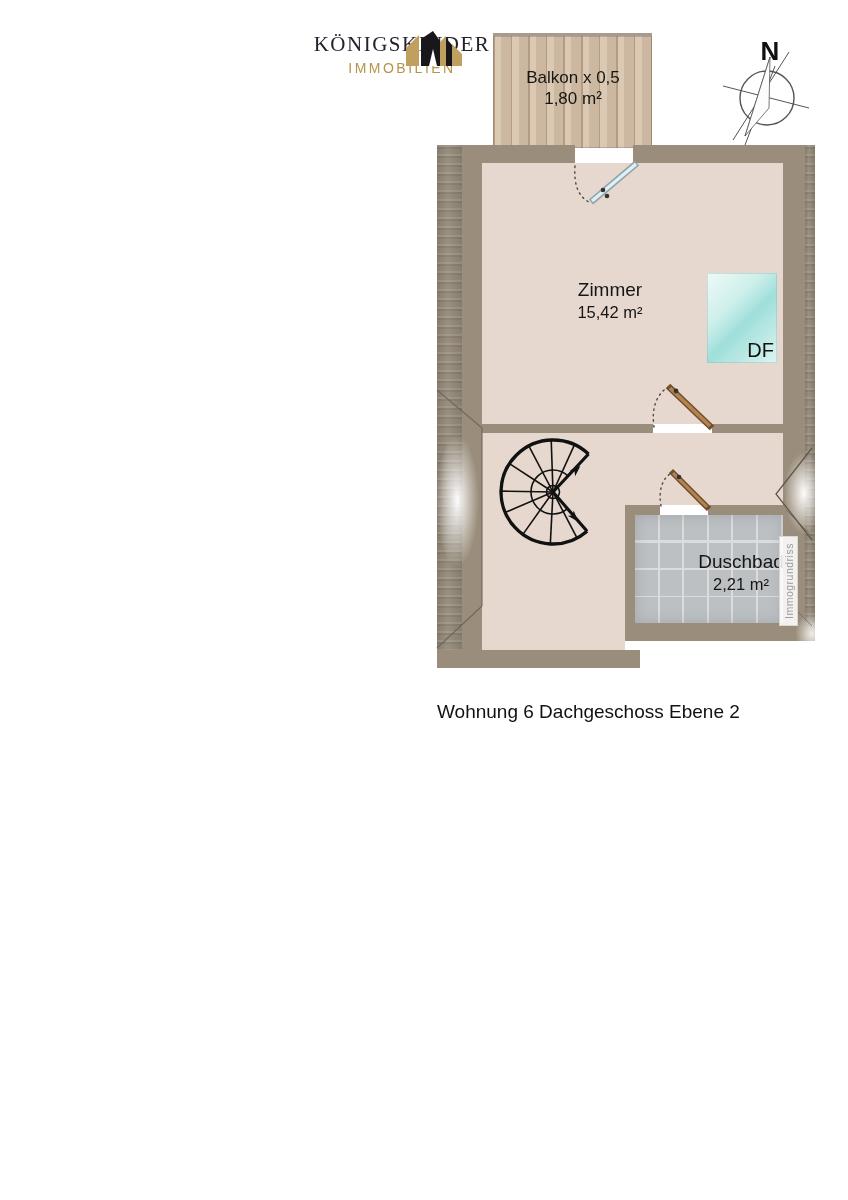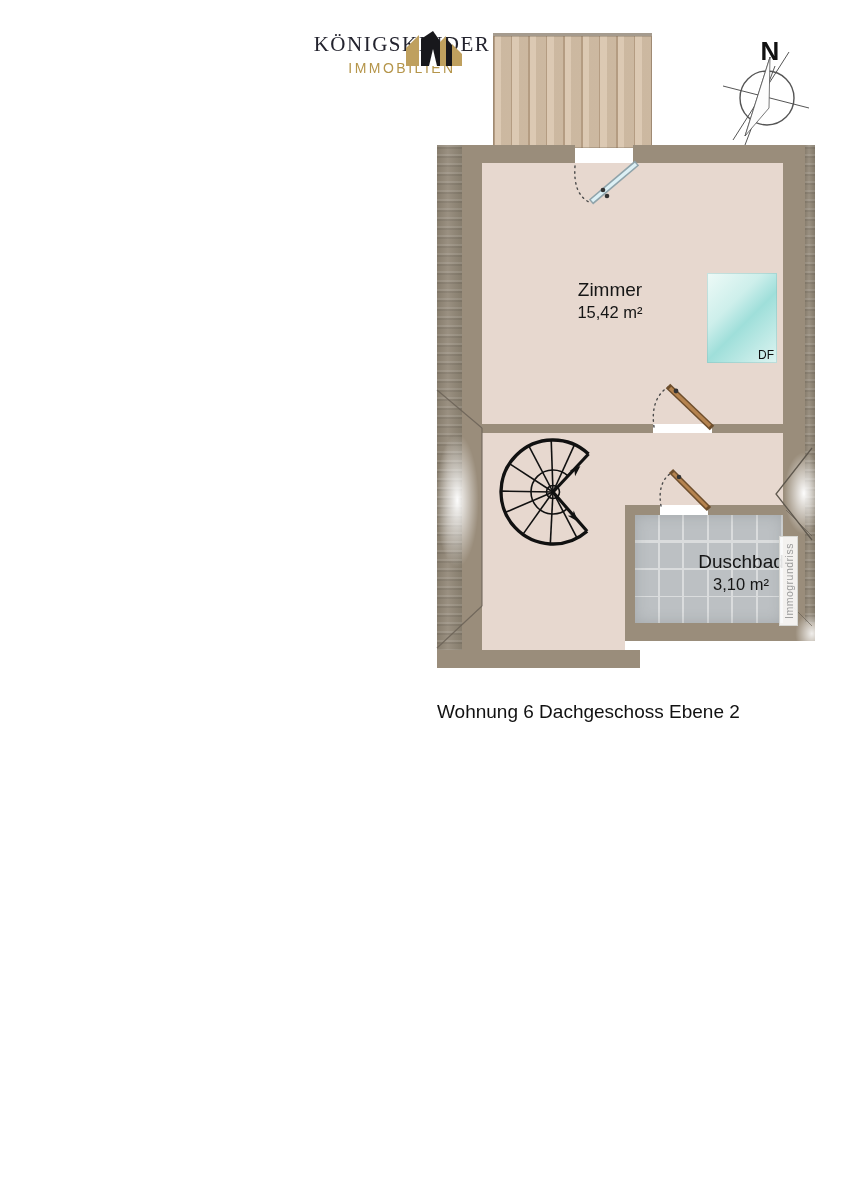--- a/index.html
+++ b/index.html
@@ -28,21 +28,21 @@
 
   .tiles{position:absolute;background:
       repeating-linear-gradient(to right,rgba(0,0,0,0) 0 22.6px,var(--grout) 22.6px 24.6px),
       repeating-linear-gradient(to bottom,rgba(0,0,0,0) 0 25.5px,var(--grout) 25.5px 27.5px),
       var(--tile);
       box-shadow:inset 0 0 14px rgba(90,95,100,.25);}
 
   .skylight{position:absolute;background:
       linear-gradient(135deg,#eefaf7 0%,#cdefeb 35%,#9fdfda 55%,#def4f1 100%);
       box-shadow:inset 0 0 0 1px rgba(130,180,178,.35);}
-  .skylight-label{position:absolute;right:3px;bottom:1px;font-size:12px;color:#111;}
+  .skylight-label{position:absolute;right:3px;bottom:1px;font-size:20px;color:#111;}
 
   .room-label{position:absolute;text-align:center;color:#161616;line-height:1.2;}
   .room-name{font-size:19px;}
   .room-area{font-size:16.5px;margin-top:1px;}
 
   .caption{position:absolute;left:437px;top:701px;font-size:19px;color:#111;white-space:nowrap;}
 
   .watermark{position:absolute;left:779px;top:536px;width:17px;height:88px;
       background:rgba(255,255,255,.88);border:1px solid #d7d7d3;
       writing-mode:vertical-rl;transform:rotate(180deg);
@@ -74,20 +74,24 @@
     <text x="55" y="38" font-size="26" font-weight="bold" fill="#111" text-anchor="middle">N</text>
     <circle cx="52" cy="76" r="27" fill="none" stroke="#555" stroke-width="1.4"></circle>
     <line x1="8" y1="64" x2="94" y2="86" stroke="#555" stroke-width="1"></line>
     <line x1="18" y1="118" x2="74" y2="30" stroke="#555" stroke-width="1"></line>
     <line x1="60" y1="44" x2="30" y2="123" stroke="#555" stroke-width="1"></line>
     <polygon points="55,35 46,88 30,114" fill="#6a6a6a" stroke="#444" stroke-width=".7"></polygon>
     <polygon points="55,35 54,86 30,114" fill="#fdfdfd" stroke="#555" stroke-width=".8"></polygon>
   </svg>
 
   <div class="balcony" style="left:493px;top:33px;width:159px;height:112px;"></div>
+  <div class="room-label" style="left:498px;top:68px;width:150px;">
+    <div class="room-name" style="font-size:17px;">Balkon x 0,5</div>
+    <div class="room-area" style="font-size:17px;">1,80 m²</div>
+  </div>
 
   <div class="floor" style="left:482px;top:163px;width:301px;height:261px;"></div>
   <div class="floor" style="left:482px;top:433px;width:301px;height:72px;"></div>
   <div class="floor" style="left:482px;top:505px;width:143px;height:145px;"></div>
   <div class="tiles" style="left:635px;top:515px;width:148px;height:108px;"></div>
 
   <div class="skylight" style="left:707px;top:273px;width:70px;height:90px;">
     <span class="skylight-label">DF</span>
   </div>
 
@@ -176,20 +180,20 @@
         </g>
     </g>
   </svg>
 
   <div class="room-label" style="left:540px;top:279px;width:140px;">
     <div class="room-name">Zimmer</div>
     <div class="room-area">15,42 m²</div>
   </div>
   <div class="room-label" style="left:668px;top:551px;width:146px;">
     <div class="room-name">Duschbad</div>
-    <div class="room-area">3,10 m²</div>
+    <div class="room-area">2,21 m²</div>
   </div>
 
   <div class="watermark">Immogrundriss</div>
 
   <div class="caption">Wohnung 6 Dachgeschoss Ebene 2</div>
 
 </div>
 
 </body></html>

